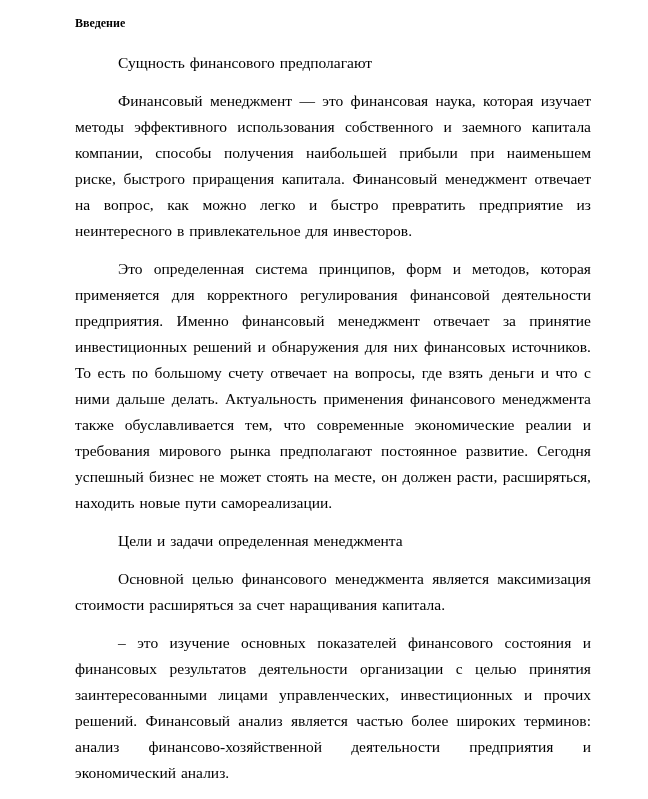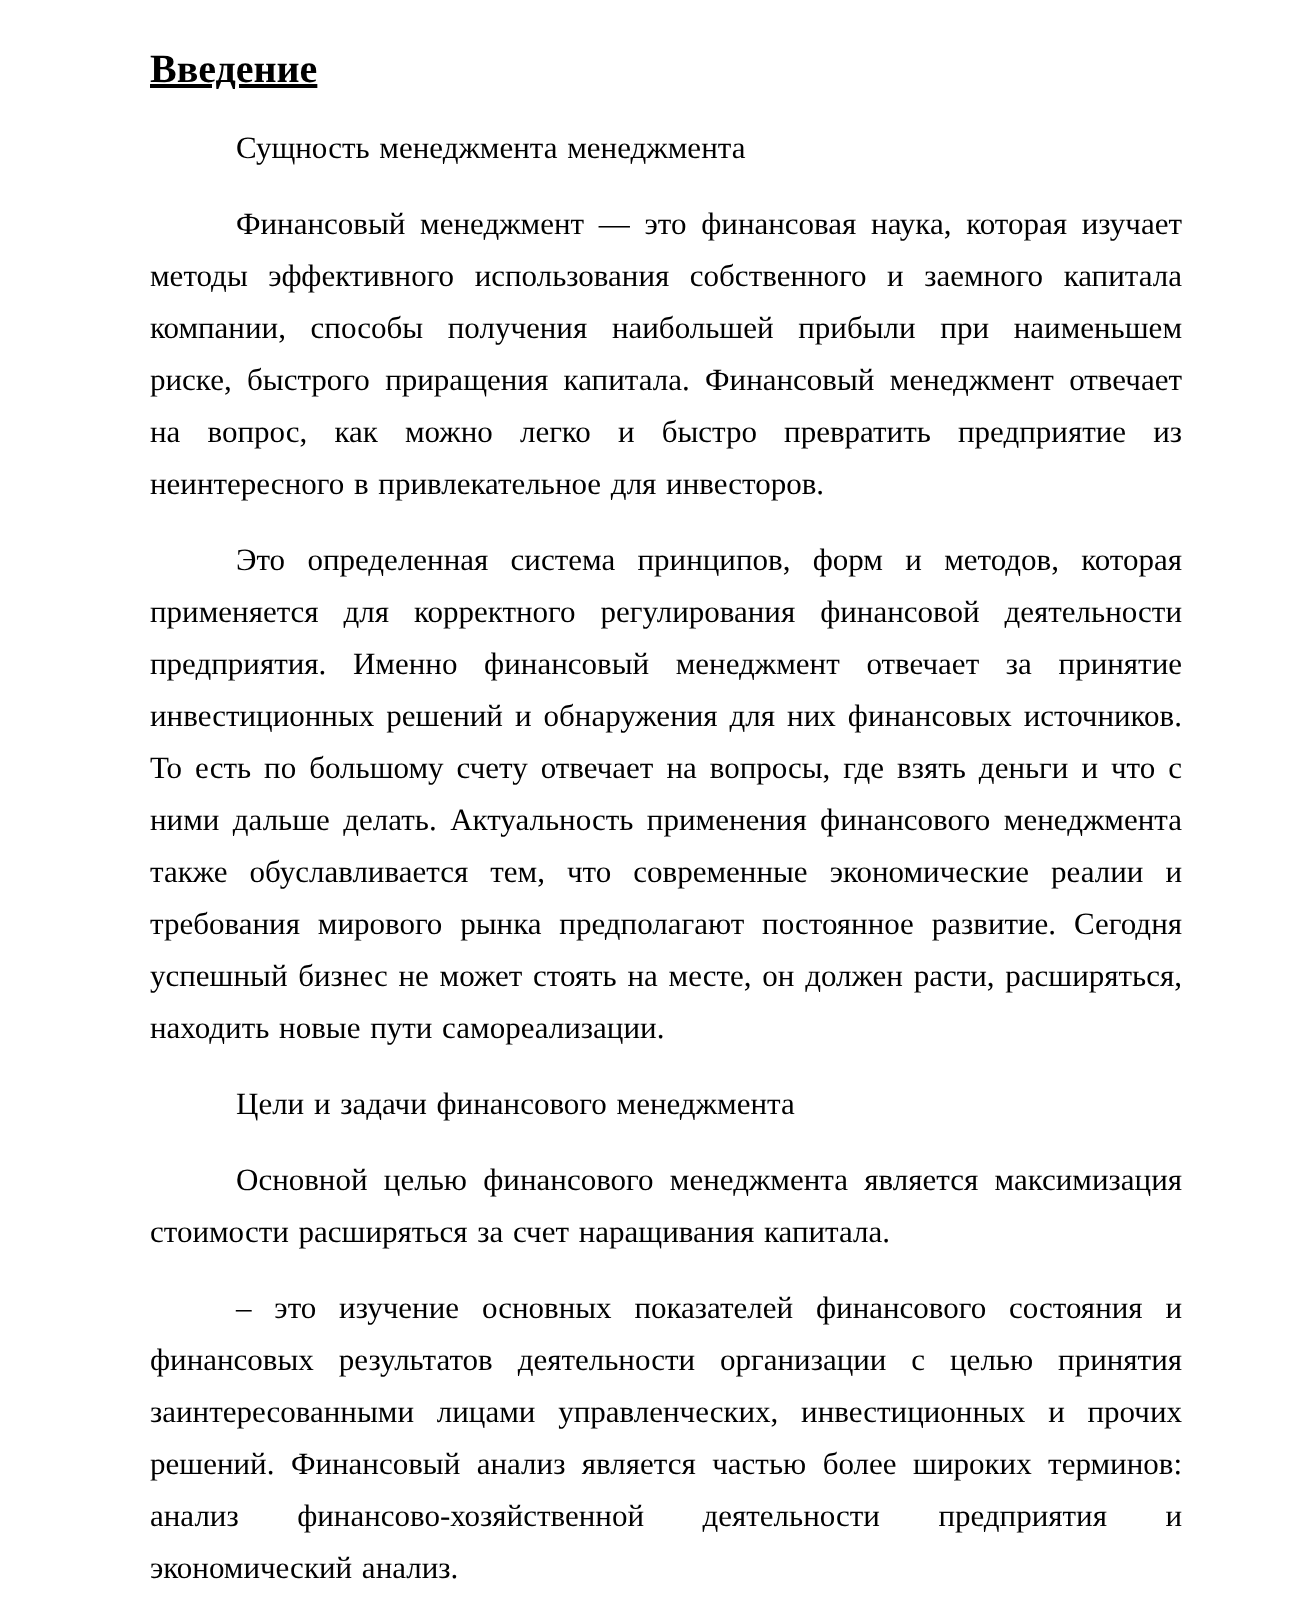--- a/index.html
+++ b/index.html
@@ -11,45 +11,44 @@
     width: 648px;
     height: 799px;
     box-sizing: border-box;
     padding: 10px 57px 0 75px;
     background: #ffffff;
     color: #000000;
     font-family: "Liberation Serif", "DejaVu Serif", serif;
     overflow: hidden;
   }
   .doc-title {
-    font-size: 20px;
+    font-size: 12px;
     font-weight: bold;
-    margin: 12px 0 14px 0;
+    margin: 0 0 14px 0;
     line-height: 26px;
-    text-decoration: underline;
   }
   .para {
     font-size: 15.5px;
     line-height: 26px;
     text-align: justify;
     text-indent: 43px;
     margin: 0 0 12px 0;
     word-spacing: 1px;
   }
 </style>
 </head>
 <body>
 
 <div class="page">
   <h1 class="doc-title">Введение</h1>
 
-  <p class="para">Сущность менеджмента менеджмента</p>
+  <p class="para">Сущность финансового предполагают</p>
 
   <p class="para">Финансовый менеджмент — это финансовая наука, которая изучает методы эффективного использования собственного и заемного капитала компании, способы получения наибольшей прибыли при наименьшем риске, быстрого приращения капитала. Финансовый менеджмент отвечает на вопрос, как можно легко и быстро превратить предприятие из неинтересного в привлекательное для инвесторов.</p>
 
   <p class="para">Это определенная система принципов, форм и методов, которая применяется для корректного регулирования финансовой деятельности предприятия. Именно финансовый менеджмент отвечает за принятие инвестиционных решений и обнаружения для них финансовых источников. То есть по большому счету отвечает на вопросы, где взять деньги и что с ними дальше делать. Актуальность применения финансового менеджмента также обуславливается тем, что современные экономические реалии и требования мирового рынка предполагают постоянное развитие. Сегодня успешный бизнес не может стоять на месте, он должен расти, расширяться, находить новые пути самореализации.</p>
 
-  <p class="para">Цели и задачи финансового менеджмента</p>
+  <p class="para">Цели и задачи определенная менеджмента</p>
 
   <p class="para">Основной целью финансового менеджмента является максимизация стоимости расширяться за счет наращивания капитала.</p>
 
   <p class="para">– это изучение основных показателей финансового состояния и финансовых результатов деятельности организации с целью принятия заинтересованными лицами управленческих, инвестиционных и прочих решений. Финансовый анализ является частью более широких терминов: анализ финансово-хозяйственной деятельности предприятия и экономический анализ.</p>
 </div>
 
 </body></html>

